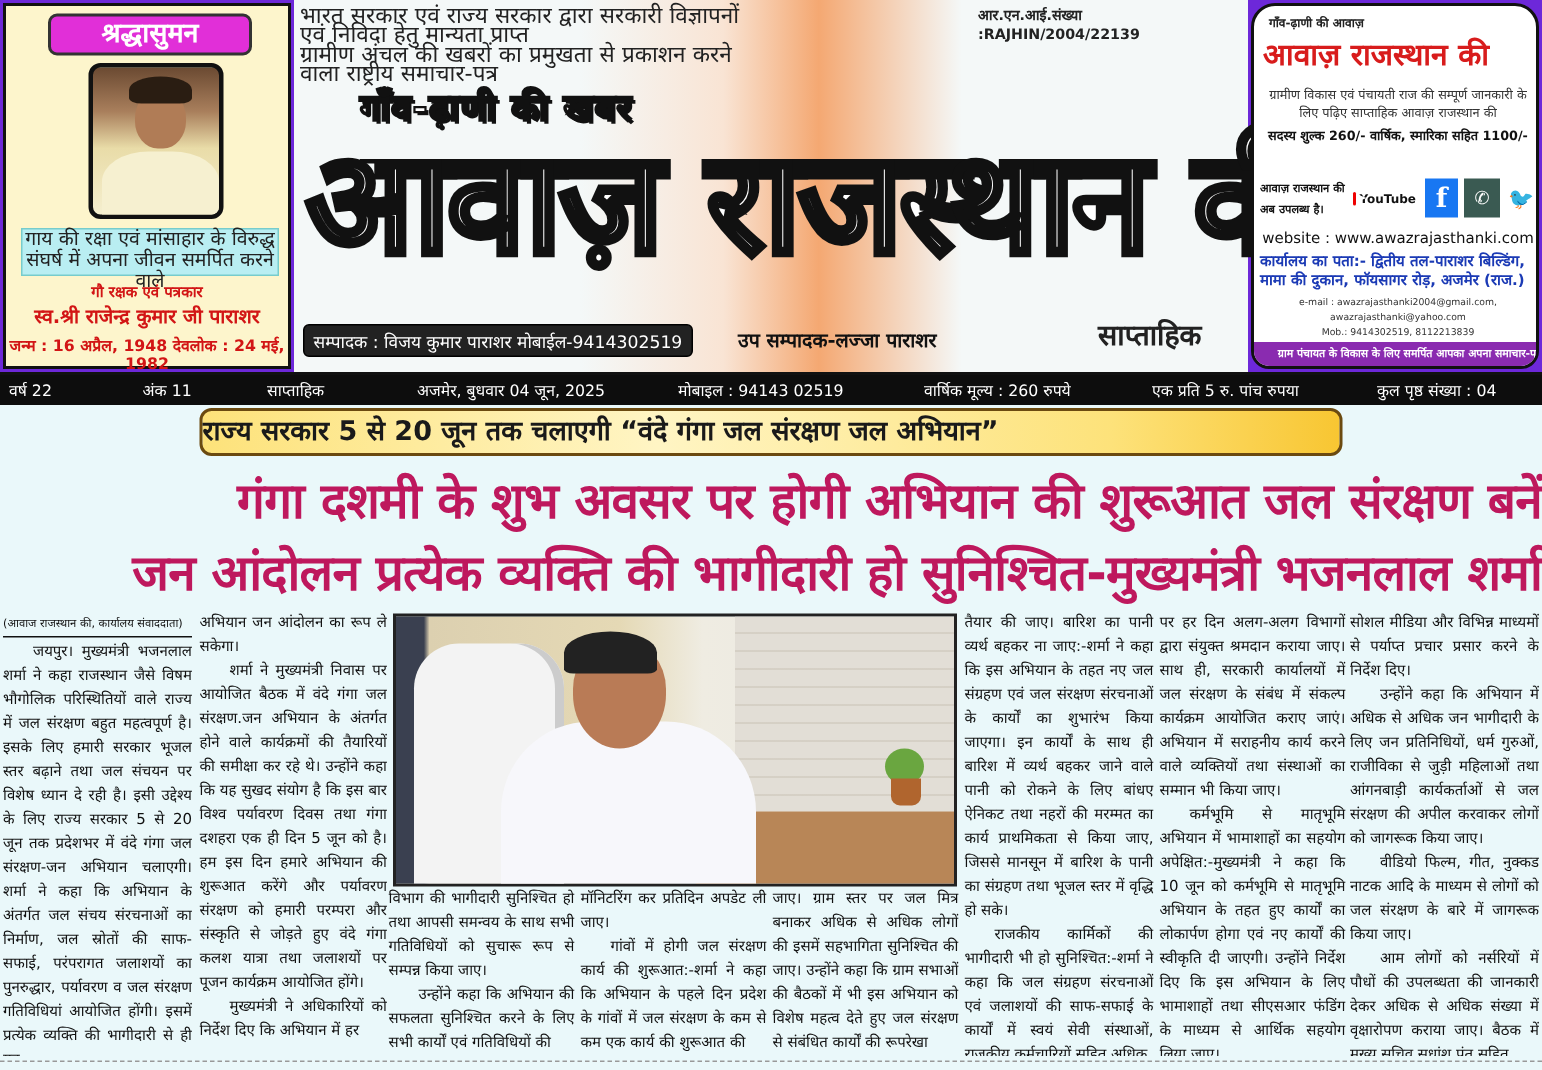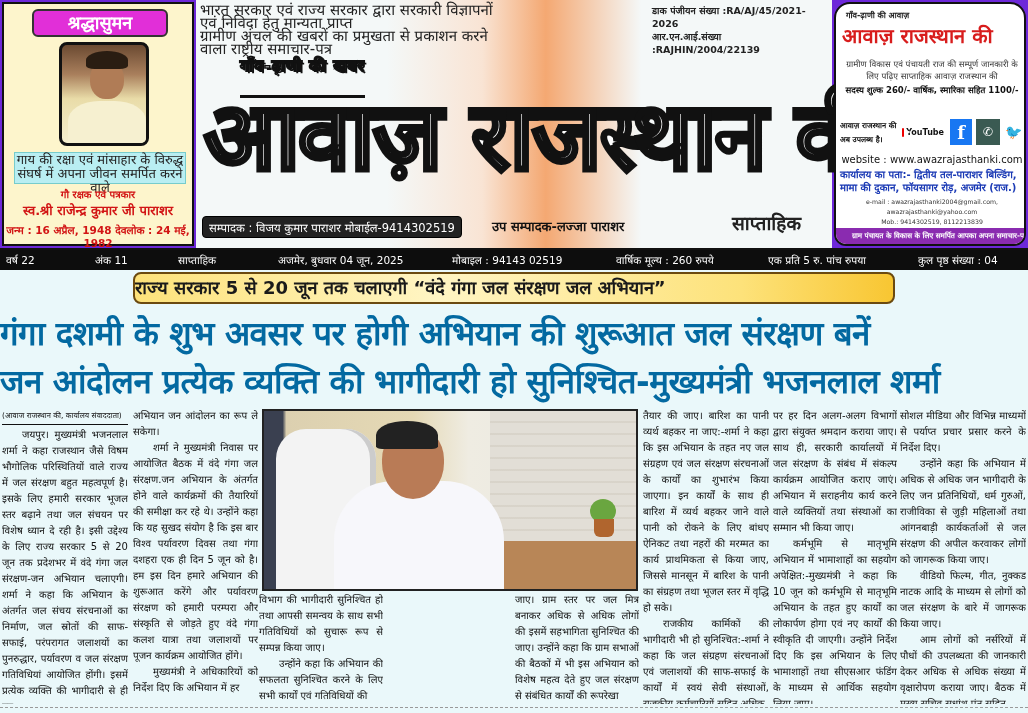--- a/index.html
+++ b/index.html
@@ -15,21 +15,21 @@
   .tribute-photo .hair { position: absolute; left: 24px; top: 6px; width: 42px; height: 18px; border-radius: 50% 50% 20% 20%; background: #2a1d12; }
   .tribute-photo .shirt { position: absolute; left: 6px; top: 56px; width: 78px; height: 50px; border-radius: 40% 40% 0 0; background: #f6f0d0; }
   .tribute-desc { position: absolute; left: 10px; top: 148px; width: 172px; height: 32px; background: #b9eef2; border: 1px solid #7cc; font-size: 13px; text-align: center; line-height: 14px; color: #222; padding-top: 0; }
   .tribute-role { position: absolute; left: 0; top: 183px; width: 188px; text-align: center; font-size: 10px; color: #d21515; font-weight: bold; }
   .tribute-name { position: absolute; left: 0; top: 197px; width: 188px; text-align: center; font-size: 13px; color: #d21515; font-weight: bold; }
   .tribute-dates { position: absolute; left: 0; top: 219px; width: 188px; text-align: center; font-size: 10.5px; color: #d21515; font-weight: bold; }
 
   .center-head { position: absolute; left: 196px; top: 0; width: 636px; height: 248px; background: linear-gradient(90deg, #f4f8f8 0%, #f4f8f8 30%, #f9e4d4 45%, #f4a872 55%, #f4f8f8 70%, #f4f8f8 100%); }
   .gov-line { position: absolute; left: 4px; top: 4px; font-size: 15px; color: #222; line-height: 13px; width: 300px; }
   .reg-line { position: absolute; left: 456px; top: 4px; font-size: 9.5px; color: #222; line-height: 13px; width: 180px; font-weight: bold; }
-  .tagline { position: absolute; left: 44px; top: 54px; font-size: 16px; font-weight: bold; color: #fff; -webkit-text-stroke: 1.5px #111; text-shadow: 2px 2px 0 #111; letter-spacing: 1px; border-bottom: 3px solid #111; padding-bottom: 19px; }
+  .tagline { position: absolute; left: 44px; top: 54px; font-size: 24px; font-weight: bold; color: #fff; -webkit-text-stroke: 1.5px #111; text-shadow: 2px 2px 0 #111; letter-spacing: 1px; border-bottom: 3px solid #111; padding-bottom: 19px; }
   .brand { position: absolute; left: 8px; top: 82px; width: 620px; font-size: 94px; font-weight: bold; color: #fff; -webkit-text-stroke: 4px #111; letter-spacing: -2px; line-height: 110px; white-space: nowrap; }
   .weekly { position: absolute; left: 536px; top: 210px; font-size: 19px; color: #222; font-weight: bold; }
   .editor-pill { position: absolute; left: 6px; top: 216px; padding: 0 6px; height: 22px; background: #222; color: #fff; border: 1px solid #000; border-radius: 4px; font-size: 11.5px; line-height: 22px; white-space: nowrap; }
   .subeditor { position: absolute; left: 296px; top: 217px; font-size: 13px; font-weight: bold; color: #111; white-space: nowrap; }
 
   .promo { position: absolute; left: 834px; top: 2px; width: 192px; height: 244px; background: #fff; border: 2px solid #111; border-radius: 16px 16px 12px 12px; overflow: hidden; }
   .promo-kicker { position: absolute; left: 10px; top: 5px; font-size: 8px; font-weight: bold; color: #222; }
   .promo-brand { position: absolute; left: 6px; top: 18px; width: 180px; font-size: 20px; font-weight: bold; color: #d81c1c; white-space: nowrap; }
   .promo-desc { position: absolute; left: 4px; top: 54px; width: 184px; font-size: 8.5px; text-align: center; color: #333; line-height: 12px; }
   .promo-fee { position: absolute; left: 4px; top: 80px; width: 184px; font-size: 8.5px; font-weight: bold; color: #111; text-align: center; }
@@ -46,21 +46,21 @@
   .promo-mail { position: absolute; left: 2px; top: 193px; width: 188px; text-align: center; font-size: 6.2px; color: #333; line-height: 10px; }
   .promo-foot { position: absolute; left: 0; top: 224px; width: 208px; height: 16px; background: #8a2bb0; color: #fff; font-size: 7.2px; text-align: center; line-height: 16px; font-weight: bold; }
 
   
   .strip { position: absolute; left: 0; top: 250px; width: 1028px; height: 20px; background: #0d0d0d; color: #fff; font-size: 10.5px; display: flex; align-items: center; }
   .strip span { position: absolute; top: 3px; white-space: nowrap; }
 
   
   .banner { position: absolute; left: 133px; top: 272px; width: 762px; height: 32px; border: 2px solid #6b4a10; border-radius: 8px; background: linear-gradient(90deg, #fde27a 0%, #fff5c4 40%, #fde27a 80%, #f8c632 100%); font-size: 18px; font-weight: bold; color: #1a1a1a; line-height: 28px; white-space: nowrap; overflow: hidden; }
 
-  .headline { position: absolute; left: 0; width: 1028px; text-align: left; font-size: 33px; font-weight: bold; color: #0369a1; white-space: nowrap; letter-spacing: -0.5px; }
+  .headline { position: absolute; left: 0; width: 1028px; text-align: right; font-size: 33px; font-weight: bold; color: #be185d; white-space: nowrap; letter-spacing: -0.5px; }
   .h1 { top: 310px; }
   .h2 { top: 358px; }
 
   
   .col { position: absolute; top: 408px; font-size: 10px; line-height: 16px; color: #111; text-align: justify; overflow: hidden; }
   .col p { text-indent: 0; margin-bottom: 0; }
   .col p.ind { text-indent: 2em; }
   .dateline { font-size: 7.5px; border-bottom: 1px solid #111; margin-bottom: 2px; white-space: nowrap; }
   .col1 { left: 2px; width: 126px; height: 296px; }
   .col2 { left: 133px; width: 125px; height: 296px; }
@@ -100,21 +100,20 @@
       <div class="tribute-name">स्व.श्री राजेन्द्र कुमार जी पाराशर</div>
       <div class="tribute-dates">जन्म : 16 अप्रैल, 1948 देवलोक : 24 मई, 1982</div>
     </div>
 
     <div class="center-head">
       <div class="gov-line">
         <div>भारत सरकार एवं राज्य सरकार द्वारा सरकारी विज्ञापनों एवं निविदा हेतु मान्यता प्राप्त</div>
         <div>ग्रामीण अंचल की खबरों का प्रमुखता से प्रकाशन करने वाला राष्ट्रीय समाचार-पत्र</div>
       </div>
       <div class="reg-line">
-        <div>डाक पंजीयन संख्या :RA/AJ/45/2021-2026</div>
         <div>आर.एन.आई.संख्या :RAJHIN/2004/22139</div>
       </div>
       <div class="tagline">गाँव-ढ़ाणी की खबर</div>
       <div class="brand">आवाज़ राजस्थान की</div>
       <div class="weekly">साप्ताहिक</div>
       <div class="editor-pill">सम्पादक : विजय कुमार पाराशर मोबाईल-9414302519</div>
       <div class="subeditor">उप सम्पादक-लज्जा पाराशर</div>
     </div>
 
     <div class="promo">
@@ -174,20 +173,24 @@
     <div class="chair"></div>
     <div class="body"></div>
     <div class="head"></div>
     <div class="hair"></div>
   </div>
 
   <div class="col col3">
     <p>विभाग की भागीदारी सुनिश्चित हो तथा आपसी समन्वय के साथ सभी गतिविधियों को सुचारू रूप से सम्पन्न किया जाए।</p>
     <p class="ind">उन्होंने कहा कि अभियान की सफलता सुनिश्चित करने के लिए सभी कार्यों एवं गतिविधियों की</p>
   </div>
+  <div class="col col4">
+    <p>मॉनिटरिंग कर प्रतिदिन अपडेट ली जाए।</p>
+    <p class="ind">गांवों में होगी जल संरक्षण कार्य की शुरूआत:-शर्मा ने कहा कि अभियान के पहले दिन प्रदेश के गांवों में जल संरक्षण के कम से कम एक कार्य की शुरूआत की</p>
+  </div>
   <div class="col col5">
     <p>जाए। ग्राम स्तर पर जल मित्र बनाकर अधिक से अधिक लोगों की इसमें सहभागिता सुनिश्चित की जाए। उन्होंने कहा कि ग्राम सभाओं की बैठकों में भी इस अभियान को विशेष महत्व देते हुए जल संरक्षण से संबंधित कार्यों की रूपरेखा</p>
   </div>
 
   <div class="col col6">
     <p>तैयार की जाए। बारिश का पानी व्यर्थ बहकर ना जाए:-शर्मा ने कहा कि इस अभियान के तहत नए जल संग्रहण एवं जल संरक्षण संरचनाओं के कार्यों का शुभारंभ किया जाएगा। इन कार्यों के साथ ही बारिश में व्यर्थ बहकर जाने वाले पानी को रोकने के लिए बांधए ऐनिकट तथा नहरों की मरम्मत का कार्य प्राथमिकता से किया जाए, जिससे मानसून में बारिश के पानी का संग्रहण तथा भूजल स्तर में वृद्धि हो सके।</p>
     <p class="ind">राजकीय कार्मिकों की भागीदारी भी हो सुनिश्चित:-शर्मा ने कहा कि जल संग्रहण संरचनाओं एवं जलाशयों की साफ-सफाई के कार्यों में स्वयं सेवी संस्थाओं, राजकीय कर्मचारियों सहित अधिक</p>
   </div>
   <div class="col col7">
     <p>पर हर दिन अलग-अलग विभागों द्वारा संयुक्त श्रमदान कराया जाए। साथ ही, सरकारी कार्यालयों में जल संरक्षण के संबंध में संकल्प कार्यक्रम आयोजित कराए जाएं। अभियान में सराहनीय कार्य करने वाले व्यक्तियों तथा संस्थाओं का सम्मान भी किया जाए।</p>

